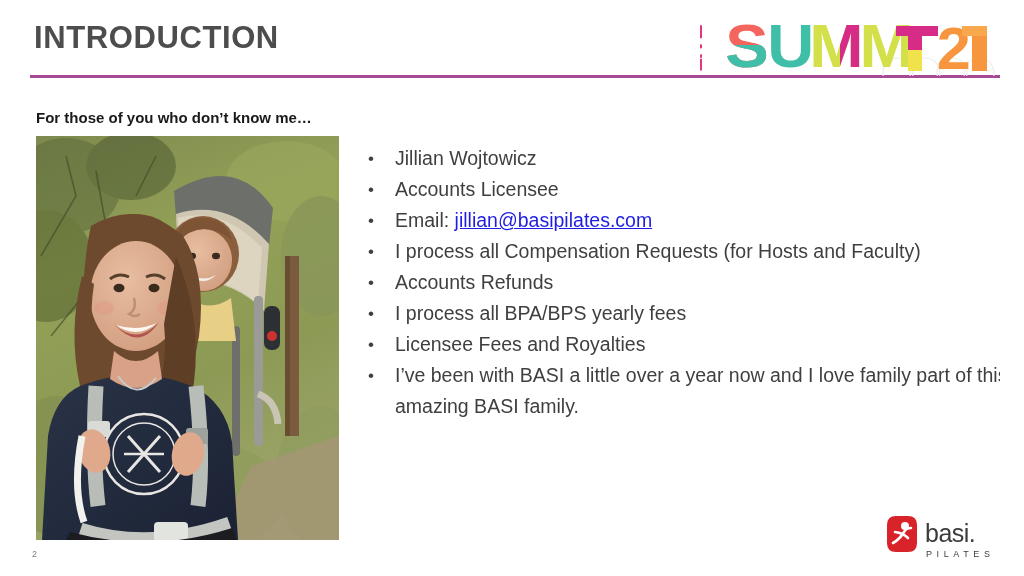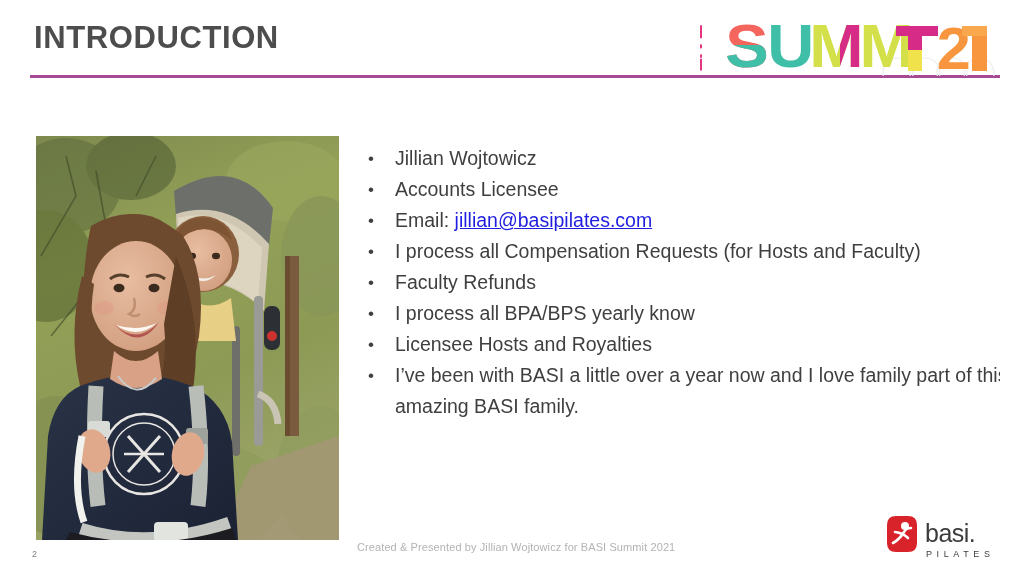--- a/index.html
+++ b/index.html
@@ -183,20 +183,21 @@
 
       <rect x="196" y="12" width="42" height="10" fill="#d62b86"></rect>
 
       <text x="232" y="55" font-family="Liberation Sans, sans-serif" font-size="60" font-weight="bold" fill="#f7963f" transform="scale(1.02,1)">2</text>
 
       <rect x="272" y="12" width="15" height="45" fill="#f7963f"></rect>
       <rect x="262" y="12" width="25" height="10" fill="#f9a84d"></rect>
     </svg>
   </div>
 
+  <div id="subtitle">For those of you who don’t know me…</div>
 
   <div id="photo">
     <svg viewBox="0 0 303 404" preserveAspectRatio="none" xmlns="http://www.w3.org/2000/svg">
       <defs>
         <linearGradient id="bg" x1="0" y1="0" x2="0.3" y2="1">
           <stop offset="0%" stop-color="#7e8a4e"></stop>
           <stop offset="35%" stop-color="#93a057"></stop>
           <stop offset="70%" stop-color="#8d9a55"></stop>
           <stop offset="100%" stop-color="#9aa468"></stop>
         </linearGradient>
@@ -311,41 +312,40 @@
       <span class="bullet-text"><span>Email: </span><a class="link" href="#">jillian@basipilates.com</a></span>
     </div>
 
     <div class="bullet-row">
       <span class="bullet-dot">•</span>
       <span class="bullet-text">I process all Compensation Requests (for Hosts and Faculty)</span>
     </div>
 
     <div class="bullet-row">
       <span class="bullet-dot">•</span>
-      <span class="bullet-text">Faculty Refunds</span>
-    </div>
-
-    <div class="bullet-row">
-      <span class="bullet-dot">•</span>
-      <span class="bullet-text">I process all BPA/BPS yearly know</span>
-    </div>
-
-    <div class="bullet-row">
-      <span class="bullet-dot">•</span>
-      <span class="bullet-text">Licensee Hosts and Royalties</span>
+      <span class="bullet-text">Accounts Refunds</span>
+    </div>
+
+    <div class="bullet-row">
+      <span class="bullet-dot">•</span>
+      <span class="bullet-text">I process all BPA/BPS yearly fees</span>
+    </div>
+
+    <div class="bullet-row">
+      <span class="bullet-dot">•</span>
+      <span class="bullet-text">Licensee Fees and Royalties</span>
     </div>
 
     <div class="bullet-row">
       <span class="bullet-dot">•</span>
       <span class="bullet-text">I’ve been with BASI a little over a year now and I love family part of this amazing BASI family.</span>
     </div>
 
   </div>
 
-  <div id="footer-credit">Created &amp; Presented by Jillian Wojtowicz for BASI Summit 2021</div>
   <div id="page-number">2</div>
 
   <div id="basi-logo">
     <svg viewBox="0 0 118 48" width="118" height="48" xmlns="http://www.w3.org/2000/svg">
       <g>
         <path d="M3 12 q0 -9 9 -9 h12 q9 0 9 9 v18 q0 9 -9 9 h-12 q-9 0 -9 -9 Z" fill="#d8232a"></path>
         <circle cx="21" cy="13" r="4" fill="#ffffff"></circle>
         <path d="M9 30 q7 -4 11 -11 q2 -4 7 -4" stroke="#ffffff" stroke-width="2.6" fill="none" stroke-linecap="round"></path>
         <path d="M11 19 q8 1 13 6" stroke="#ffffff" stroke-width="2.6" fill="none" stroke-linecap="round"></path>
       </g>

